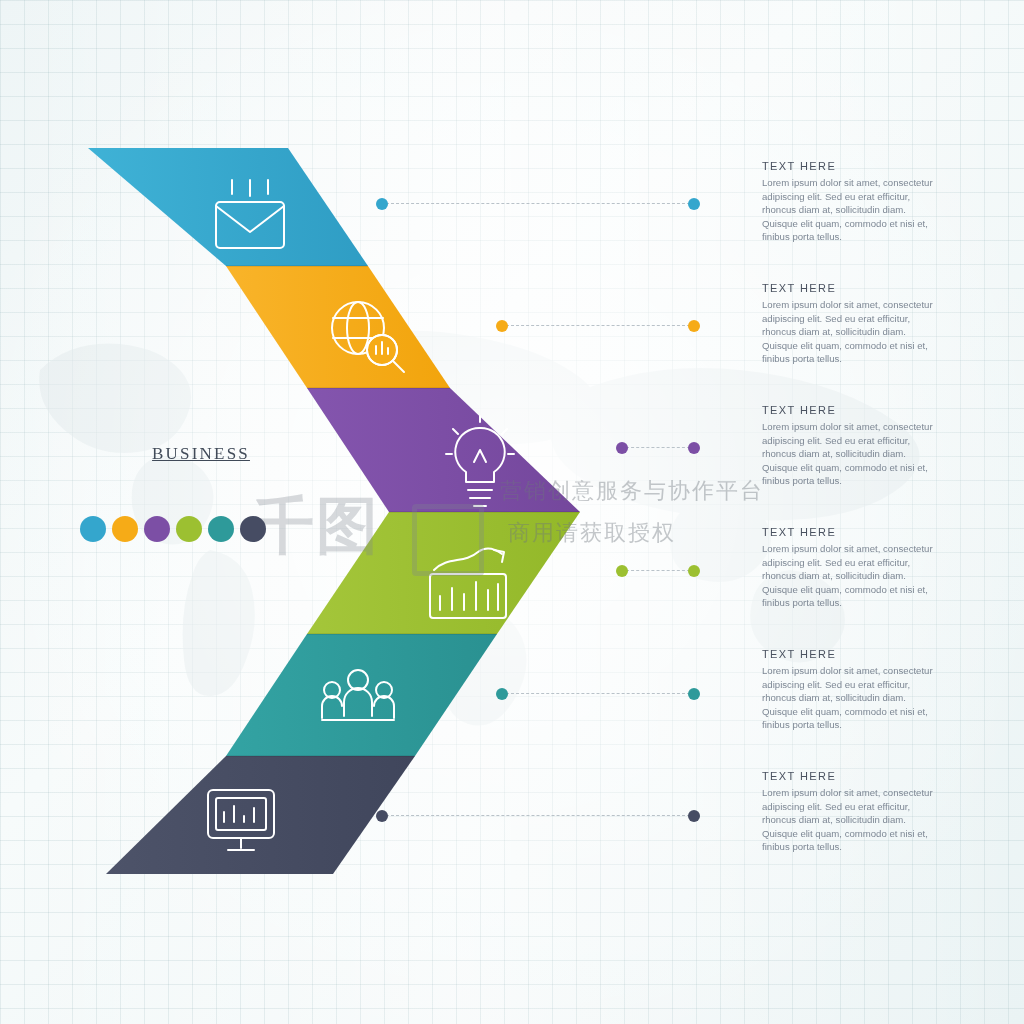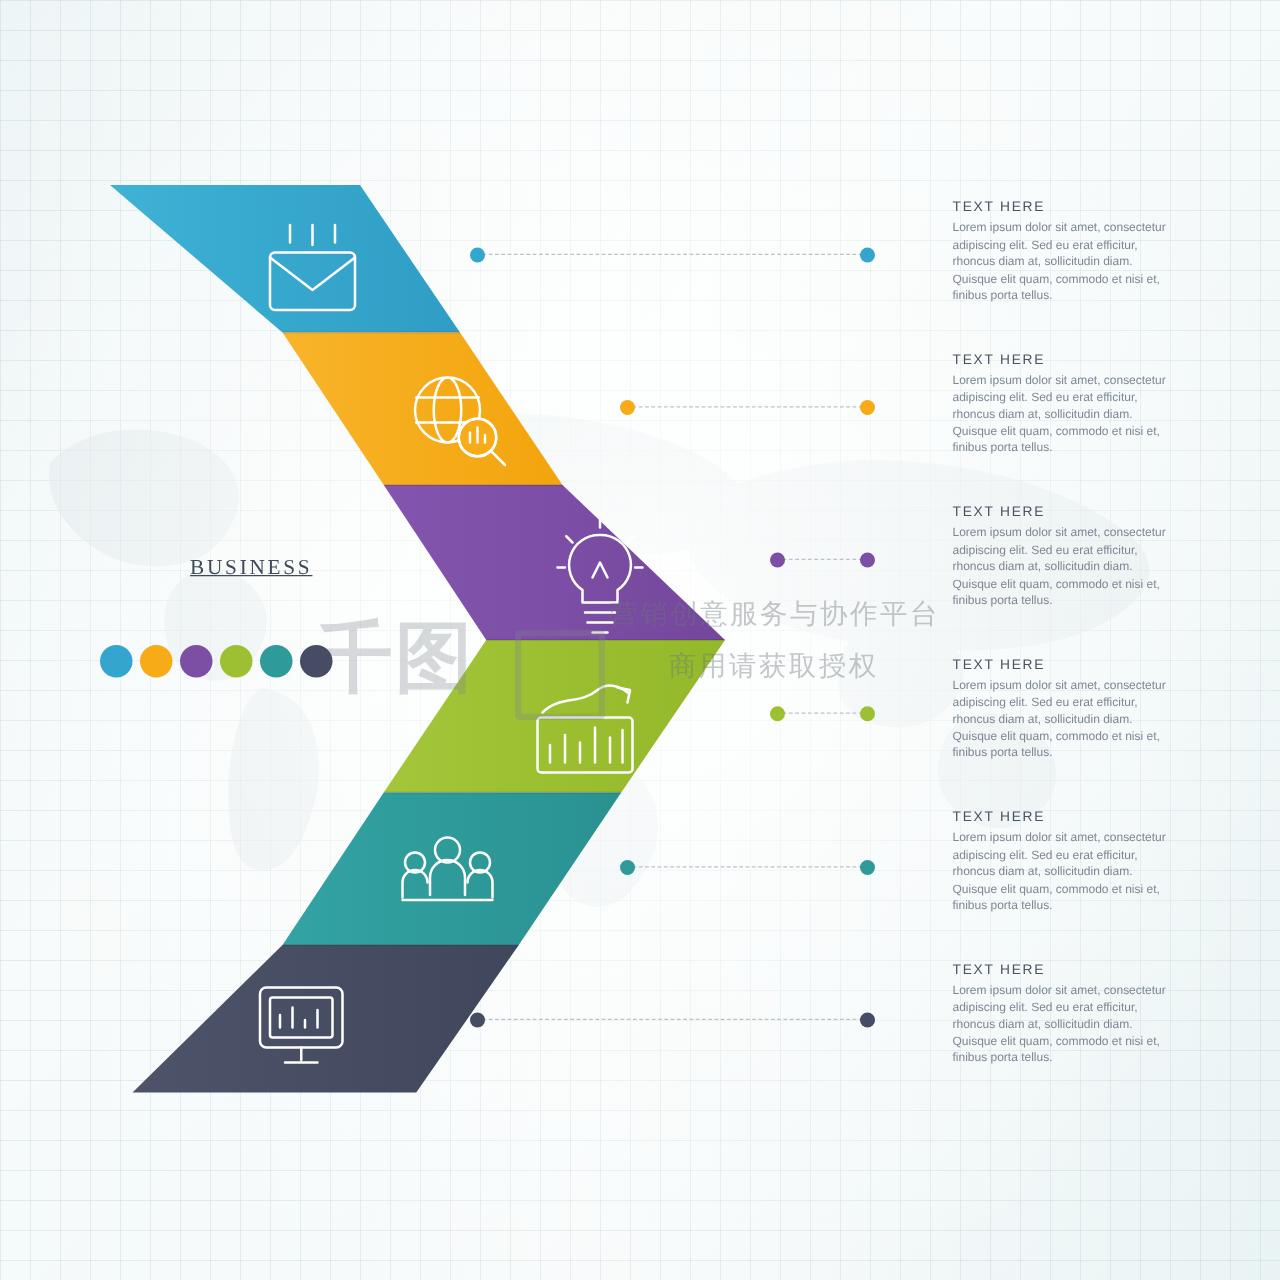--- a/index.html
+++ b/index.html
@@ -149,35 +149,34 @@
   }
   .wm-box {
     left: 412px;
     top: 504px;
     width: 62px;
     height: 62px;
     border: 5px solid rgba(125,133,141,0.30);
     border-radius: 4px;
   }
   .wm-t1 {
-    left: 488px;
+    left: 500px;
     top: 476px;
     font-family: "DejaVu Sans", sans-serif;
     font-size: 22px;
     letter-spacing: 2px;
     color: rgba(110,118,126,0.40);
   }
   .wm-t2 {
     left: 508px;
     top: 518px;
     font-family: "DejaVu Sans", sans-serif;
     font-size: 22px;
     letter-spacing: 2px;
     color: rgba(110,118,126,0.40);
-    margin-left: 27px;
   }
 </style>
 </head>
 <body>
 
 <div id="stage">
   <div class="grid-layer"></div>
 
   <svg class="map-layer" viewBox="0 0 1024 560" preserveAspectRatio="none">
     <g fill="#dfe8ea">

